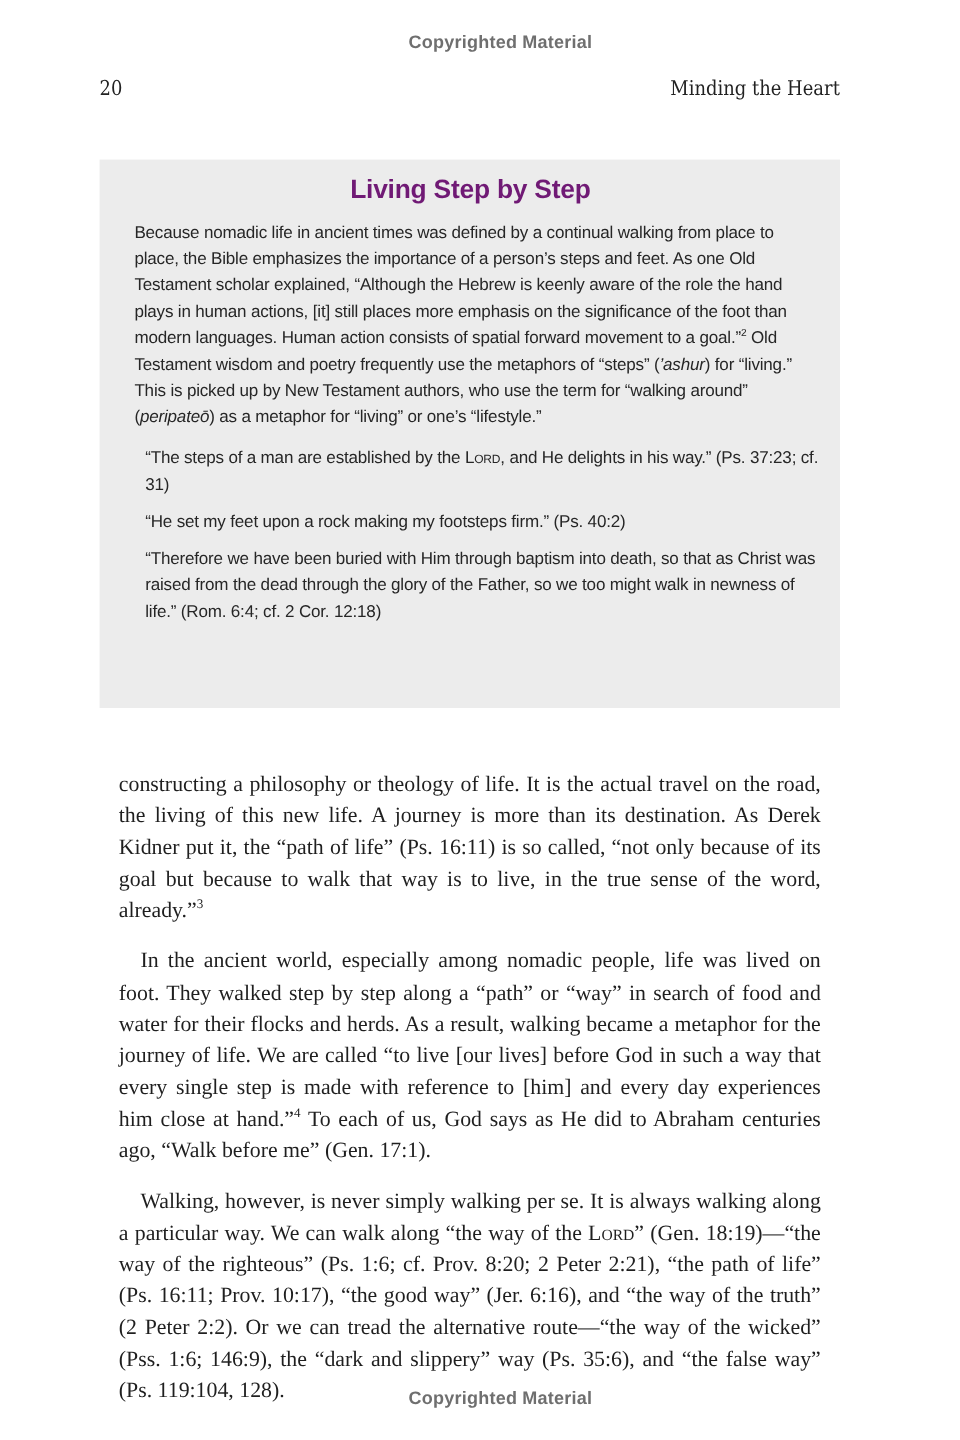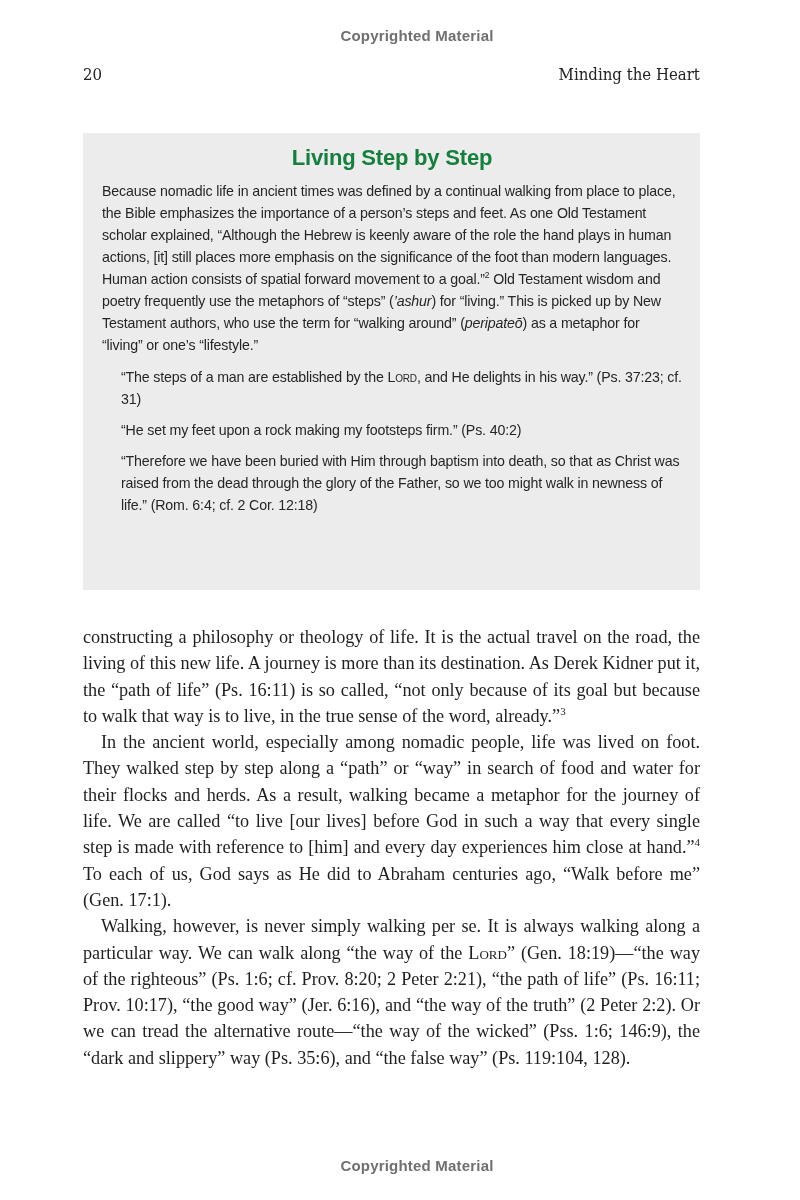--- a/index.html
+++ b/index.html
@@ -18,36 +18,36 @@
     transform: scaleX(0.88); transform-origin: left;
   }
   .running-head .title { position: absolute; right: -84px; }
   .sidebar-box {
     position: absolute; left: 83px; top: 133px; width: 617px; height: 457px;
     background: #ececec; box-sizing: border-box; padding: 8px 16px 0 17px;
     font-family: "Liberation Sans", sans-serif; color: #262626;
   }
   .sidebar-box h2 {
     margin: 4px 0 9px 0; text-align: center; font-size: 22px; font-weight: bold;
-    color: #15803d; letter-spacing: -0.2px;
+    color: #701a75; letter-spacing: -0.2px;
   }
   .sidebar-box p.intro {
-    margin: 2px; font-size: 14.2px; line-height: 22px; letter-spacing: -0.15px;
+    margin: 12px; font-size: 14.2px; line-height: 22px; letter-spacing: -0.15px;
   }
   .sidebar-box .quote {
     margin: 9px 0 0 21px; font-size: 14.2px; line-height: 22px; letter-spacing: -0.15px;
   }
   .sidebar-box .quote:first-of-type { margin-top: 10px; }
   .sc { font-variant: small-caps; }
   .body-text {
     position: absolute; left: 83px; top: 624px; width: 617px;
     font-family: "Liberation Serif", serif; font-size: 18.2px; line-height: 26.3px;
     color: #1f1f1f; text-align: justify;
   }
-  .body-text p { margin: 0; }
+  .body-text p { margin: 16px; }
   .body-text p.indent { text-indent: 18px; }
   sup { font-size: 0.6em; line-height: 0; vertical-align: super; }
 </style>
 </head>
 <body>
 
 <div class="copyright top">Copyrighted Material</div>
 
 <div class="running-head">
   <span>20</span>

